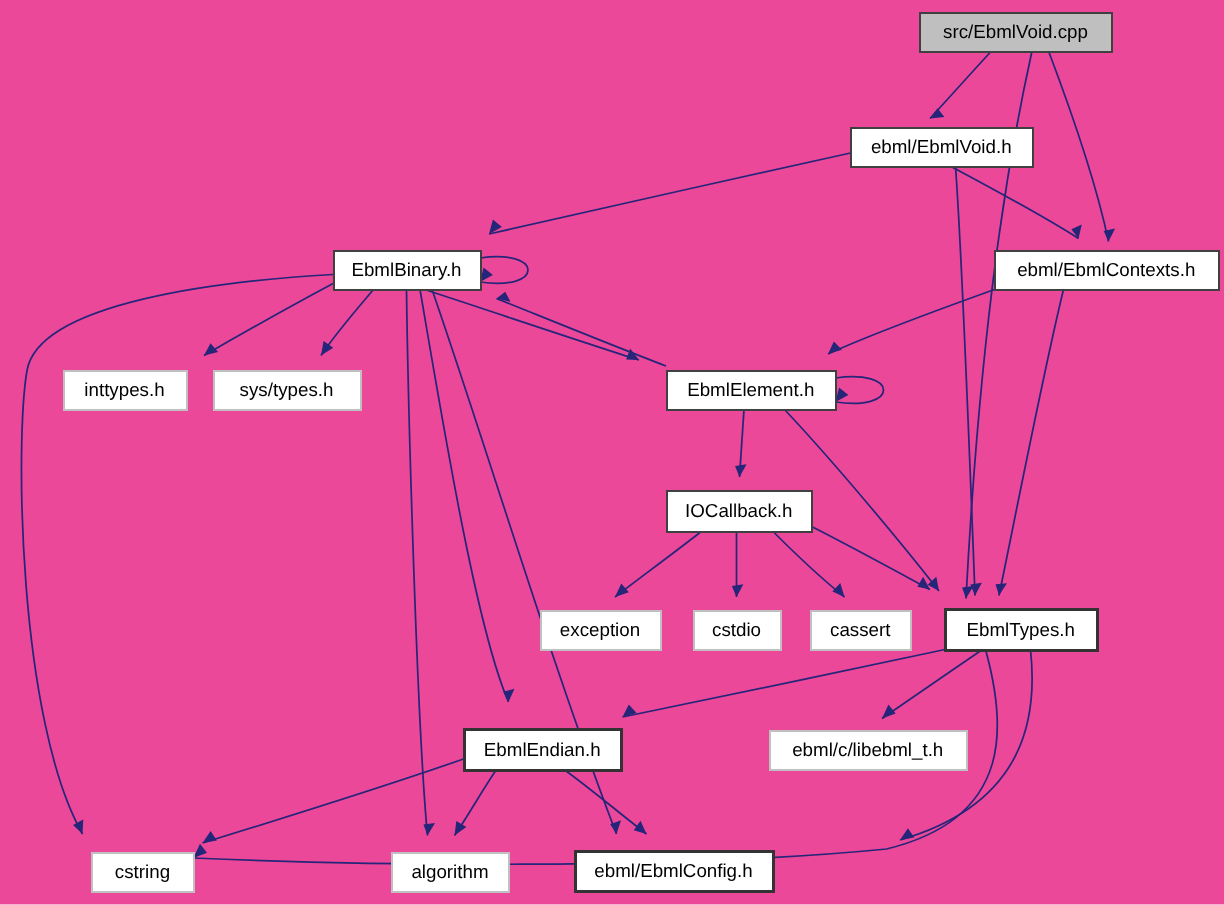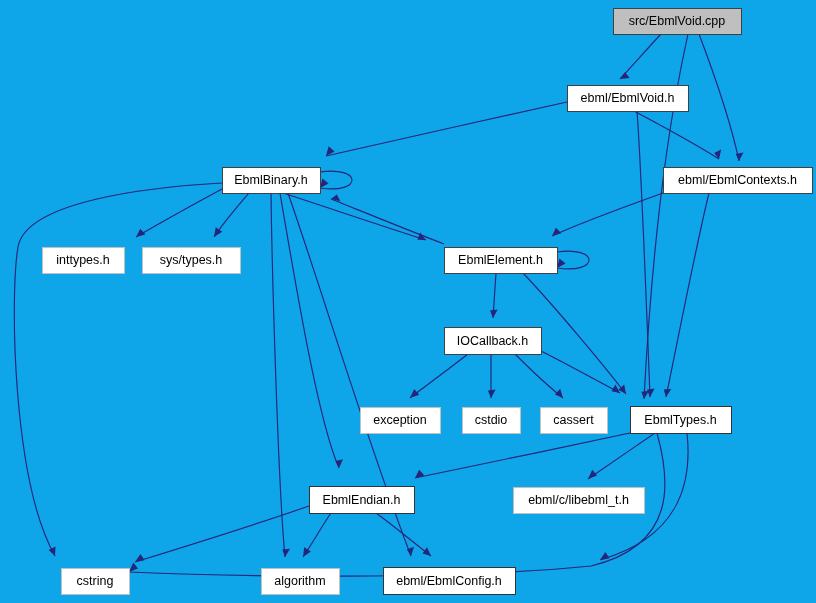--- a/index.html
+++ b/index.html
@@ -1,17 +1,17 @@
 <!DOCTYPE html>
 <html><head>
 <meta charset="utf-8">
 <style>
   html,body{margin:0;padding:0;background:#ffffff;}
   body{font-family:"Liberation Sans",sans-serif;}
-  #graph-wrap{position:relative;width:816px;height:603px;background:#0ea5e9;overflow:hidden;}
+  #graph-wrap{position:relative;width:816px;height:603px;background:#ec4899;overflow:hidden;}
   svg.graph{position:absolute;left:0;top:0;width:816px;height:603px;display:block;}
   .node-rect{shape-rendering:crispEdges;}
   .node-label{font-family:"Liberation Sans",sans-serif;font-size:12.5px;fill:#000;text-anchor:middle;dominant-baseline:middle;}
   .edge-path{fill:none;stroke:#252579;stroke-width:1.15px;}
   .edge-head{fill:#252579;stroke:none;}
 </style>
 </head>
 <body>
 
 <div id="graph-wrap">

